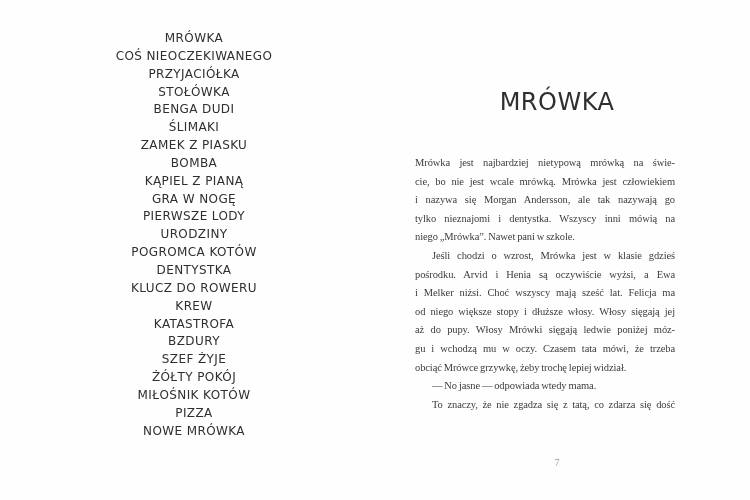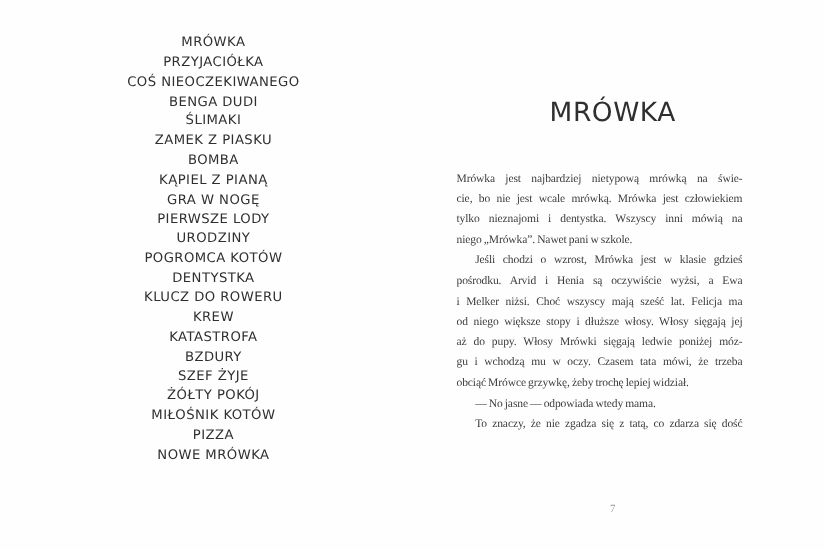--- a/index.html
+++ b/index.html
@@ -81,22 +81,23 @@
     color: var(--page-number-text);
   }
 </style>
 </head>
 <body>
 
 <div class="spread">
   <section class="page page-left">
     <nav class="toc" id="toc">
         <div class="toc-item">MRÓWKA</div>
+        <div class="toc-item">COŚ NIEOCZEKIWANEGO</div>
         <div class="toc-item">PRZYJACIÓŁKA</div>
-        <div class="toc-item">COŚ NIEOCZEKIWANEGO</div>
+        <div class="toc-item">STOŁÓWKA</div>
         <div class="toc-item">BENGA DUDI</div>
         <div class="toc-item">ŚLIMAKI</div>
         <div class="toc-item">ZAMEK Z PIASKU</div>
         <div class="toc-item">BOMBA</div>
         <div class="toc-item">KĄPIEL Z PIANĄ</div>
         <div class="toc-item">GRA W NOGĘ</div>
         <div class="toc-item">PIERWSZE LODY</div>
         <div class="toc-item">URODZINY</div>
         <div class="toc-item">POGROMCA KOTÓW</div>
         <div class="toc-item">DENTYSTKA</div>
@@ -109,20 +110,21 @@
         <div class="toc-item">MIŁOŚNIK KOTÓW</div>
         <div class="toc-item">PIZZA</div>
         <div class="toc-item">NOWE MRÓWKA</div>
       </nav>
   </section>
   <section class="page page-right">
     <h1 class="chapter-title">MRÓWKA</h1>
     <div class="body-text" id="body-text">
         <div class="line just">Mrówka jest najbardziej nietypową mrówką na świe-</div>
         <div class="line just">cie, bo nie jest wcale mrówką. Mrówka jest człowiekiem</div>
+        <div class="line just">i nazywa się Morgan Andersson, ale tak nazywają go</div>
         <div class="line just">tylko nieznajomi i dentystka. Wszyscy inni mówią na</div>
         <div class="line">niego „Mrówka”. Nawet pani w szkole.</div>
         <div class="line just indent">Jeśli chodzi o wzrost, Mrówka jest w klasie gdzieś</div>
         <div class="line just">pośrodku. Arvid i Henia są oczywiście wyżsi, a Ewa</div>
         <div class="line just">i Melker niżsi. Choć wszyscy mają sześć lat. Felicja ma</div>
         <div class="line just">od niego większe stopy i dłuższe włosy. Włosy sięgają jej</div>
         <div class="line just">aż do pupy. Włosy Mrówki sięgają ledwie poniżej móz-</div>
         <div class="line just">gu i wchodzą mu w oczy. Czasem tata mówi, że trzeba</div>
         <div class="line">obciąć Mrówce grzywkę, żeby trochę lepiej widział.</div>
         <div class="line indent">— No jasne — odpowiada wtedy mama.</div>

